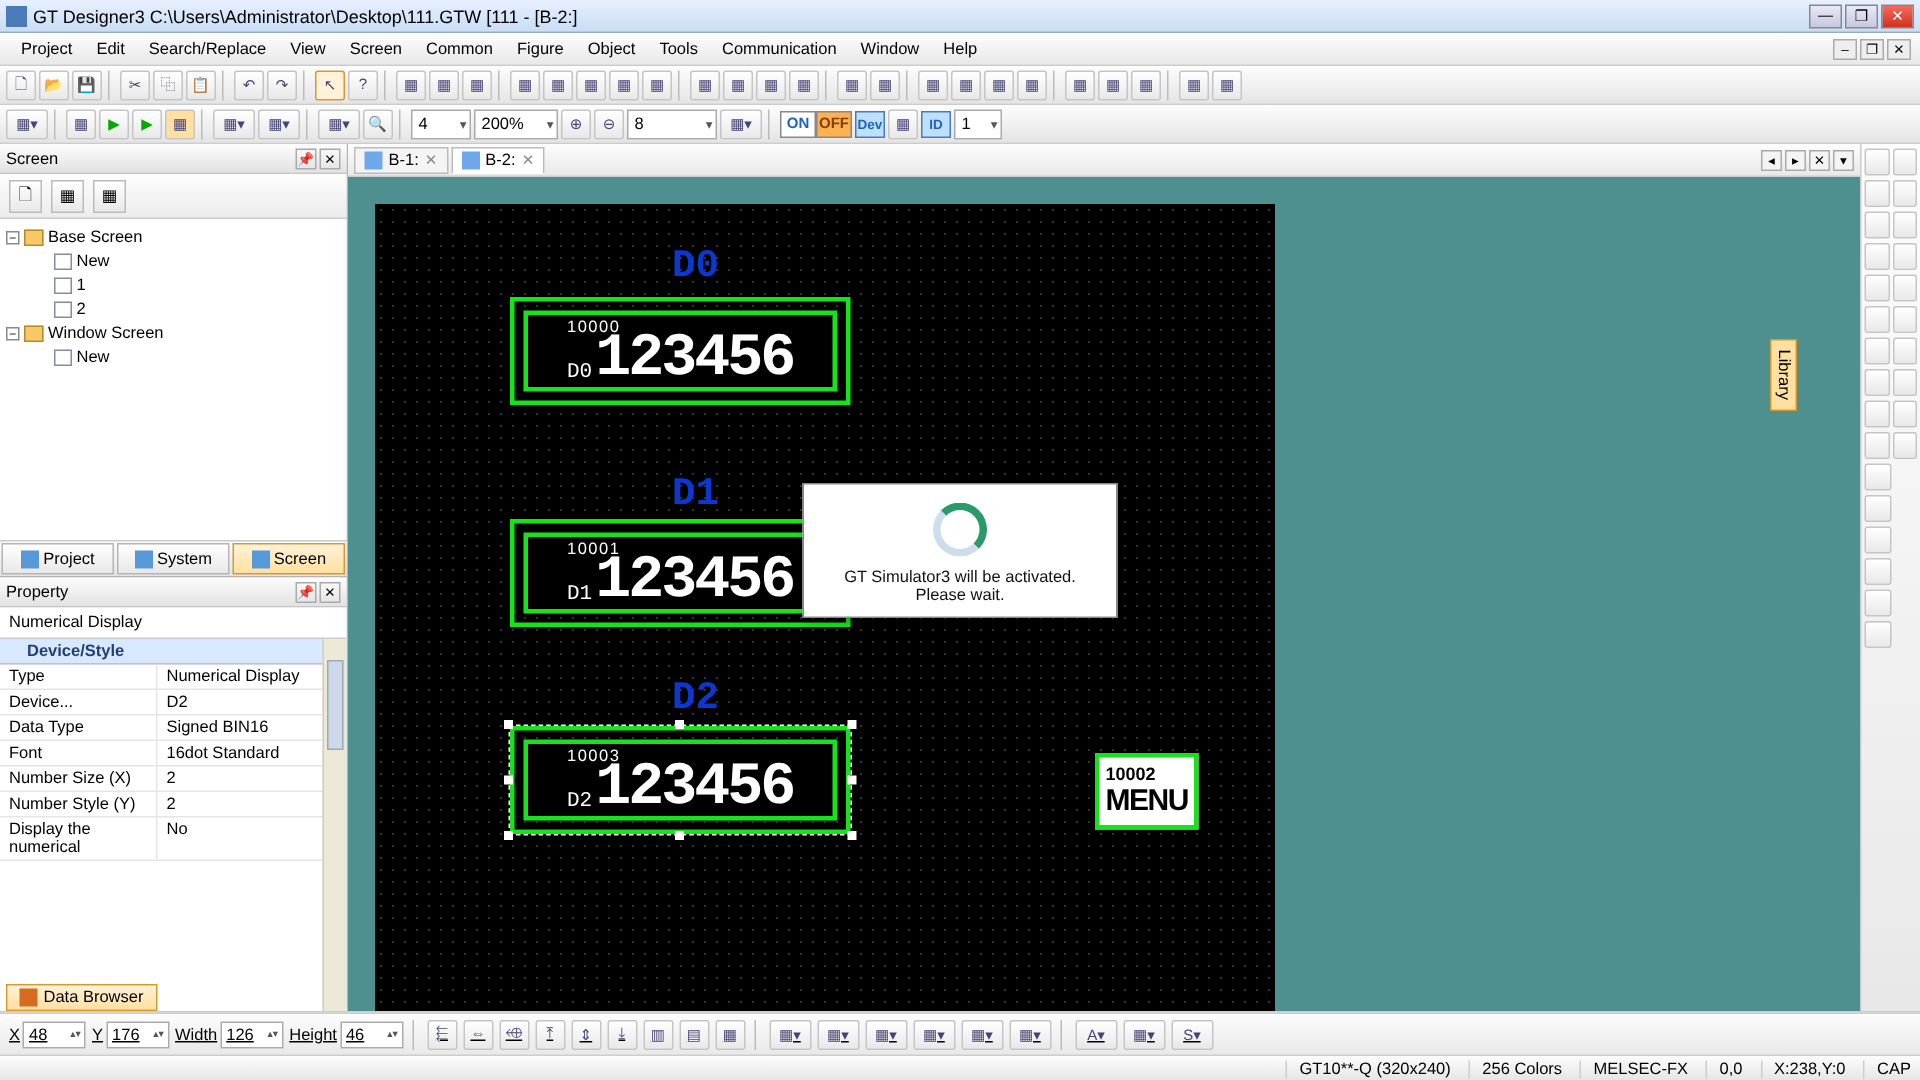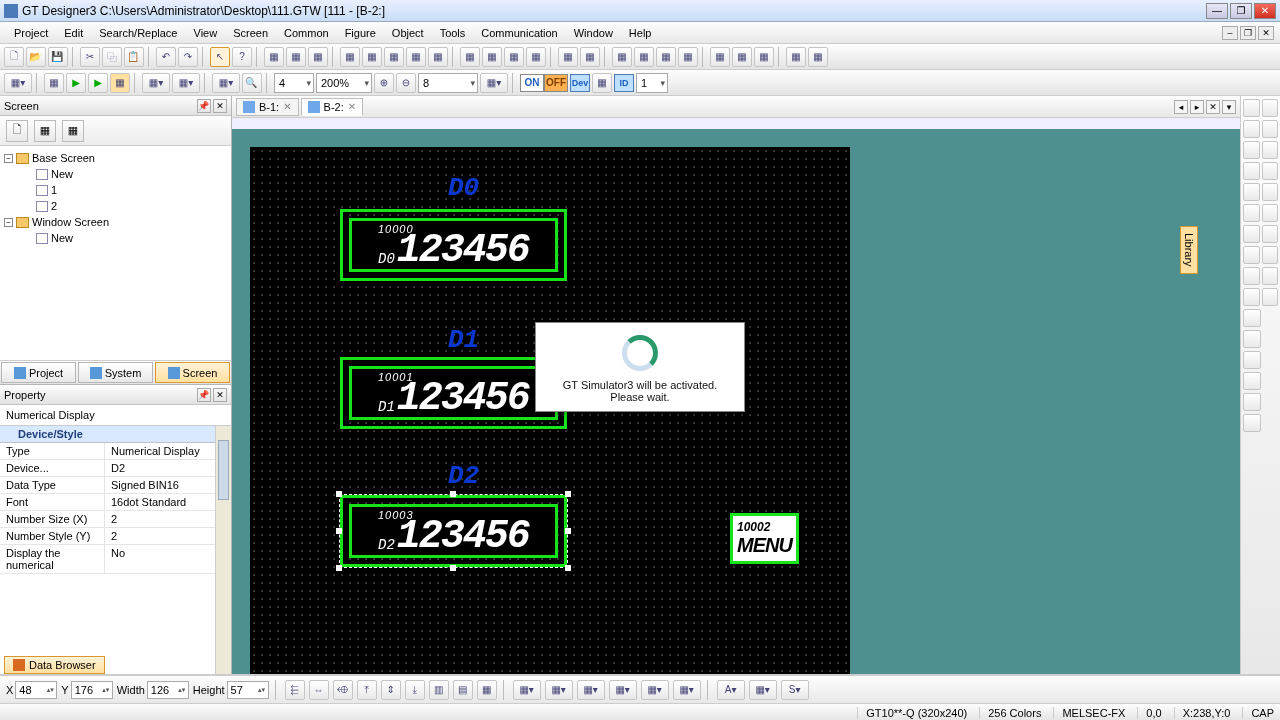--- a/index.html
+++ b/index.html
@@ -63,31 +63,31 @@
 .prop-group { background: #d8e8ff; font-weight: bold; padding: 2px 18px; border-bottom: 1px solid #c0c0d0; color: #20407a; }
 .prop-row { display: flex; border-bottom: 1px solid #e5e5e5; }
 .prop-row .k { width: 105px; padding: 2px 6px; border-right: 1px solid #e5e5e5; }
 .prop-row .v { flex: 1; padding: 2px 6px; }
 .prop-grid .scroll { position: absolute; right: 0; top: 0; bottom: 0; width: 16px; background: #ece9d8; border-left: 1px solid #ccc; }
 .prop-grid .scroll .thumb { position: absolute; left: 2px; right: 2px; top: 14px; height: 60px; background: #cdd8e8; border: 1px solid #9ab; }
 
 .data-browser-tab { height: 22px; background: linear-gradient(#fdfdfd,#e4e4e4); display: flex; align-items: center; padding-left: 4px; border-top: 1px solid #ccc; }
 
 
-.center-col { flex: 1; display: flex; flex-direction: column; background: #eef; position: relative; gap: 11px; }
+.center-col { flex: 1; display: flex; flex-direction: column; background: #eef; position: relative; }
 .doc-tabs { height: 22px; background: linear-gradient(#fdfdfd,#e8e8e8); display: flex; align-items: center; padding-left: 4px; border-bottom: 1px solid #ccc; }
 .doc-tab { display: flex; align-items: center; gap: 4px; padding: 2px 6px; border: 1px solid #bbb; background: #f4f4f4; margin-right: 2px; font-size: 11px; }
 .doc-tab.active { background: #fff; border-bottom-color: #fff; }
 .doc-tab .x { font-size: 10px; color: #888; }
 .doc-tab .ico { width: 12px; height: 12px; background: #6ea8ea; }
 .doc-tabs .nav { margin-left: auto; display: flex; gap: 2px; padding-right: 4px; }
 .doc-tabs .nav span { width: 14px; height: 14px; border: 1px solid #aaa; background: #f4f4f4; font-size: 9px; display: flex; align-items: center; justify-content: center; }
 
 .canvas-wrap { flex: 1; background: #4e8f8f; padding: 18px; overflow: auto; position: relative; }
-.screen-canvas { width: 600px; height: 564px; background: #000; position: relative; background-image: radial-gradient(#333 1px, transparent 1px); background-size: 8px 8px; font-style: italic; }
+.screen-canvas { width: 600px; height: 564px; background: #000; position: relative; background-image: radial-gradient(#333 1px, transparent 1px); background-size: 8px 8px; }
 
 .label-d { position: absolute; color: #0a38d0; font-weight: bold; font-family: "Courier New", monospace; font-size: 26px; }
 .numbox { position: absolute; border: 3px solid #16e41a; padding: 6px; }
 .numbox-inner { border: 3px solid #16e41a; background: #000; padding: 2px 26px; display: flex; flex-direction: column; }
 .numbox-small { color: #fff; font-family: "Courier New", monospace; font-size: 14px; letter-spacing: 1px; display: flex; }
 .numbox-big { color: #fff; font-family: "Courier New", monospace; font-size: 40px; font-weight: bold; letter-spacing: -2px; line-height: 0.8; }
 .dev-tag { color: #fff; font-family: "Courier New", monospace; font-size: 14px; }
 
 .numbox.selected::before { content: ""; position: absolute; inset: -4px; border: 1px dashed #fff; }
 .handle { position: absolute; width: 6px; height: 6px; background: #fff; }
@@ -104,21 +104,21 @@
 .spinner { width: 36px; height: 36px; margin: 0 auto 8px; border: 5px solid #cde; border-top-color: #2a9a6a; border-right-color: #2a9a6a; border-radius: 50%; }
 .modal .line { font-size: 11px; color: #111; }
 
 
 .right-tools { width: 40px; background: linear-gradient(#fdfdfd,#e8e8e8); border-left: 1px solid #ccc; display: flex; flex-direction: column; gap: 3px; padding: 3px 2px; }
 .right-tools .rt { width: 18px; height: 18px; border: 1px solid #c5c5c5; background: linear-gradient(#fff,#e8e8e8); border-radius: 2px; }
 .right-tools .col { display: flex; gap: 2px; }
 .lib-tab { position: absolute; right: 42px; top: 130px; writing-mode: vertical-rl; background: #ffe0a0; border: 1px solid #d89830; padding: 6px 2px; font-size: 11px; }
 
 
-.bottom-toolbar { height: 28px; background: linear-gradient(#fdfdfd,#e8e8e8); border-top: 1px solid #ccc; display: flex; align-items: center; gap: 4px; padding: 0 6px; }
+.bottom-toolbar { height: 28px; background: linear-gradient(#fdfdfd,#e8e8e8); border-top: 1px solid #ccc; display: flex; align-items: center; gap: 4px; padding: 0 6px; text-decoration: underline; }
 .coord-box { display: flex; align-items: center; gap: 2px; }
 .coord-box label { font-size: 11px; }
 .coord-box .spin { width: 42px; height: 18px; border: 1px solid #aaa; background: #fff; padding: 0 3px; display: flex; align-items: center; position: relative; }
 .coord-box .spin::after { content: "▴▾"; position: absolute; right: 1px; font-size: 7px; line-height: 7px; color: #555; width: 10px; text-align: center; }
 
 .status-bar { height: 18px; background: linear-gradient(#fdfdfd,#e4e4e4); border-top: 1px solid #ccc; display: flex; align-items: center; font-size: 11px; padding: 0 6px; gap: 12px; }
 .status-bar .seg { border-left: 1px solid #ccc; padding-left: 8px; }
 .status-bar .sp { flex: 1; }
 </style>
 </head>
@@ -502,21 +502,21 @@
     </div>
   <div class="coord-box">
       <label>Width</label>
       <div class="spin">
         <span>126</span>
       </div>
     </div>
   <div class="coord-box">
       <label>Height</label>
       <div class="spin">
-        <span>57</span>
+        <span>46</span>
       </div>
     </div>
   <div class="tb-sep"></div>
   <div class="tb-btn">⬱</div>
   <div class="tb-btn">⇔</div>
   <div class="tb-btn">⬲</div>
   <div class="tb-btn">⤒</div>
   <div class="tb-btn">⇕</div>
   <div class="tb-btn">⤓</div>
   <div class="tb-btn">▥</div>

